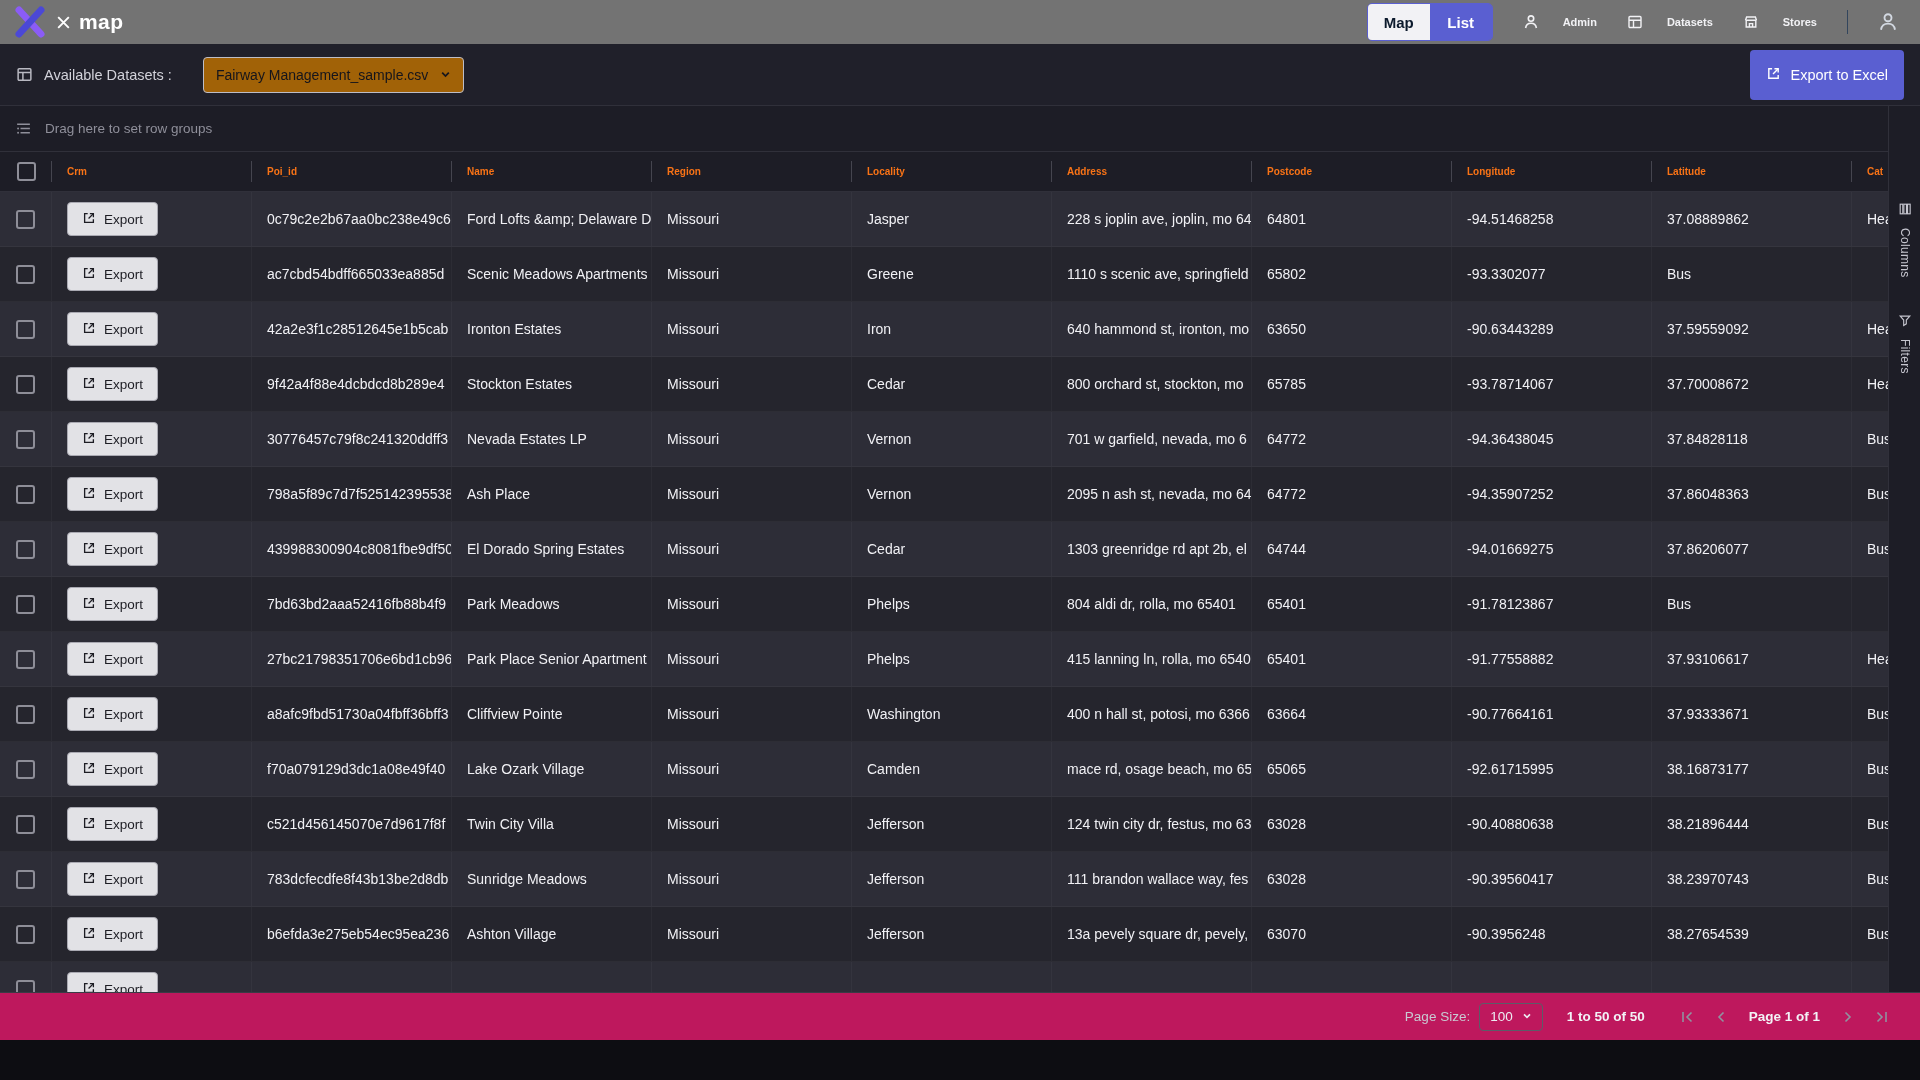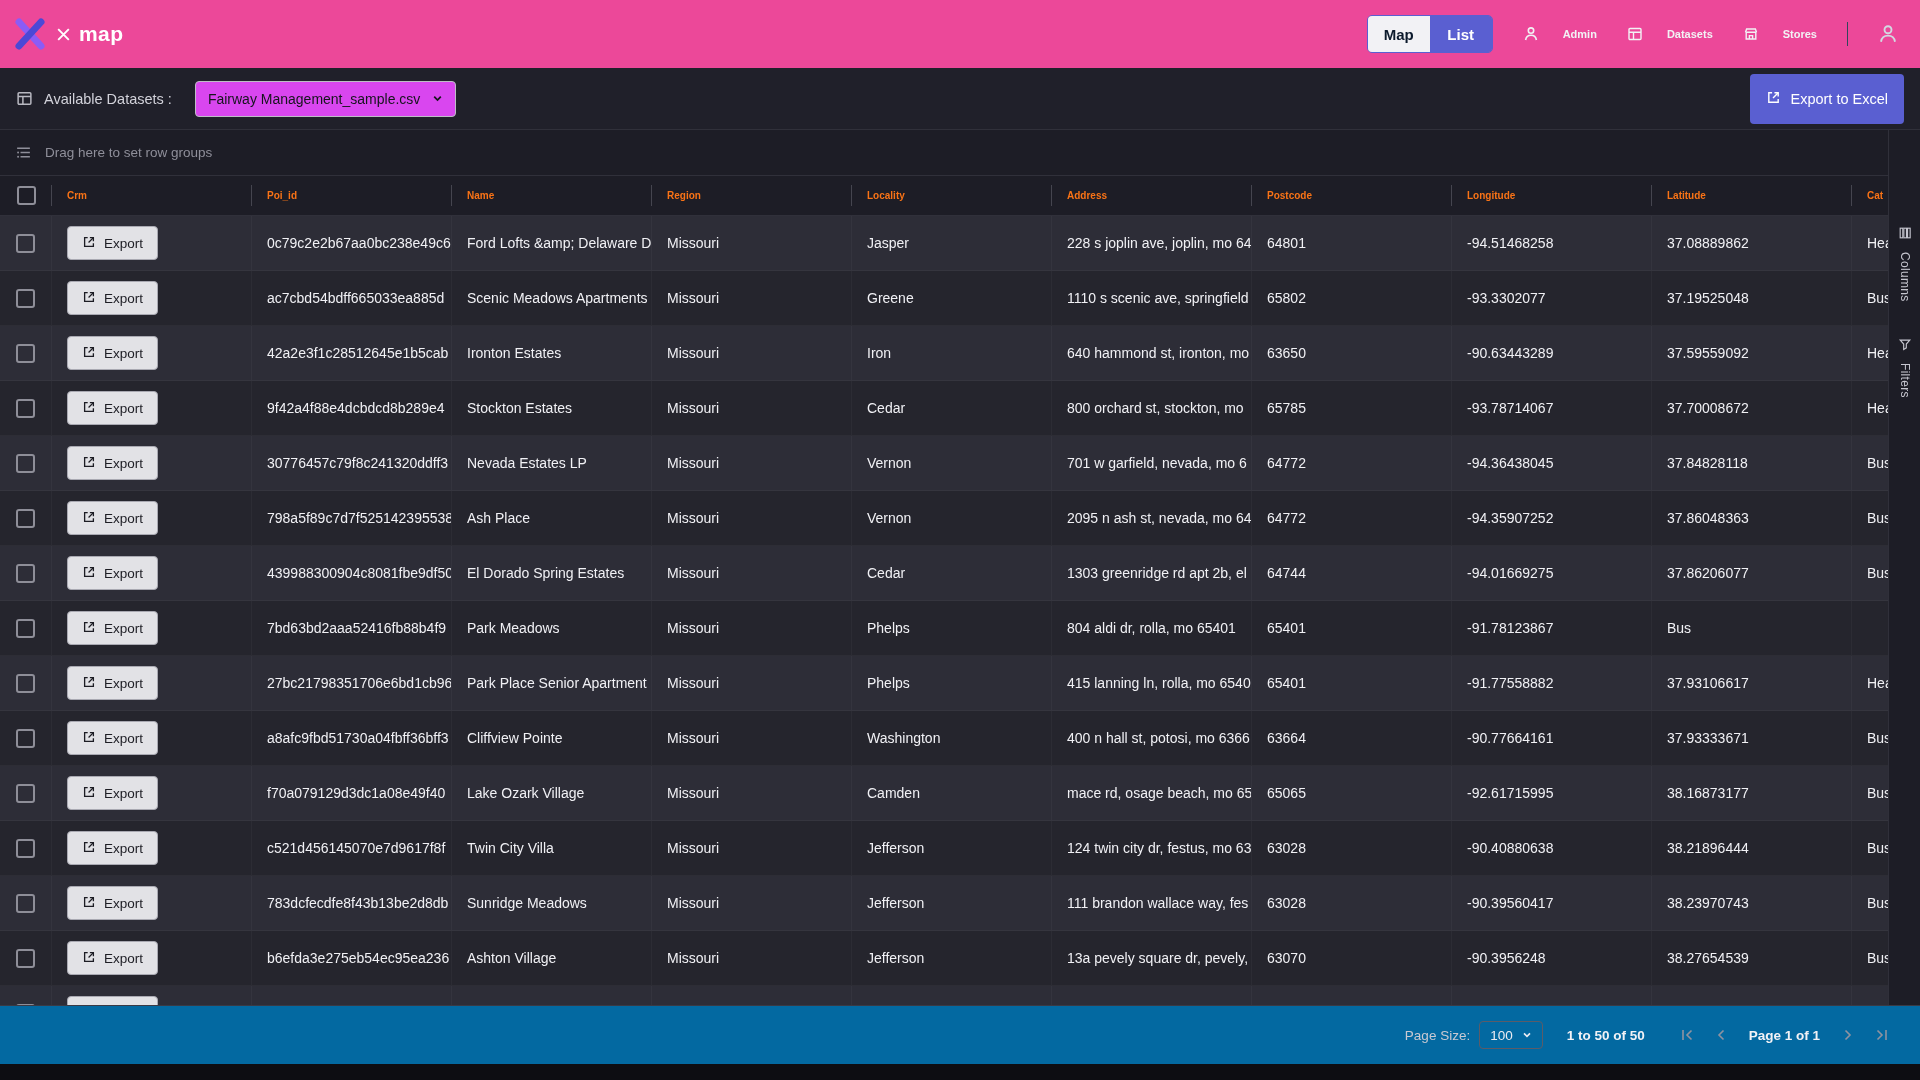--- a/index.html
+++ b/index.html
@@ -7,22 +7,22 @@
   html, body { width: 1920px; height: 1080px; overflow: hidden; }
   body {
     font-family: "Liberation Sans", sans-serif;
     background: #0d0d12;
     cursor: default;
   }
   .app { display: flex; flex-direction: column; width: 1920px; height: 1080px; }
 
   
   .navbar {
-    height: 68px; flex: none;
-    background: #ec4899;
+    height: 44px; flex: none;
+    background: #737373;
     display: flex; align-items: center;
     padding: 0 22px 0 12px; gap: 16px;
   }
   .brand { display: flex; align-items: center; gap: 7px; background: none; border: none; cursor: pointer; }
   .brand-word { color: #ffffff; font-size: 21px; font-weight: 600; letter-spacing: .4px; }
   .nav-right { margin-left: auto; display: flex; align-items: center; gap: 30px; }
   .seg { display: flex; border: 1px solid #5a5fd1; border-radius: 5px; overflow: hidden; }
   .seg-btn {
     height: 36px; min-width: 62px; padding: 0 15px;
     font-family: inherit; font-size: 15px; font-weight: 700;
@@ -43,23 +43,23 @@
   .toolbar {
     height: 62px; flex: none;
     background: #20202a;
     display: flex; align-items: center; gap: 11px;
     padding: 0 16px;
     border-bottom: 1px solid #30303a;
   }
   .ds-icon { color: #b9b9c2; display: flex; }
   .ds-label { color: #d2d2da; font-size: 14.5px; }
   .ds-select {
-    margin-left: 12px;
+    margin-left: 20px;
     display: flex; align-items: center; gap: 12px;
-    background: #d946ef; color: #15151c;
+    background: #a16207; color: #15151c;
     border: 1px solid #bdbdc6; border-radius: 4px;
     height: 36px; padding: 0 12px;
     font-family: inherit; font-size: 14px; cursor: pointer;
   }
   .export-excel {
     margin-left: auto;
     display: flex; align-items: center; gap: 9px;
     background: #5a5fd1; color: #ffffff;
     border: none; border-radius: 4px;
     height: 50px; padding: 0 16px;
@@ -134,24 +134,24 @@
     padding-top: 96px; gap: 36px;
   }
   .side-tab {
     display: flex; flex-direction: column; align-items: center; gap: 9px;
     color: #c6c6cf; cursor: pointer; background: none; border: none; font-family: inherit;
   }
   .vlabel { writing-mode: vertical-rl; font-size: 12px; letter-spacing: .3px; color: #c6c6cf; }
 
   
   .pagination {
-    height: 59px; flex: none;
+    height: 48px; flex: none;
     display: flex; align-items: center; justify-content: flex-end; gap: 24px;
     padding: 0 28px;
-    background: #0369a1;
+    background: #be185d;
     border-top: 1px solid #3a3a45;
     color: #c9c9d2; font-size: 13.5px;
   }
   .ps-wrap { display: flex; align-items: center; gap: 9px; }
   .ps-select {
     display: flex; align-items: center; gap: 9px;
     background: transparent; color: #ececf2;
     border: 1px solid #5c5c68; border-radius: 4px;
     height: 28px; padding: 0 10px;
     font-family: inherit; font-size: 13.5px; cursor: pointer;
@@ -326,21 +326,20 @@
                   <span>Export</span>
                 </button>
               </div>
               <div class="cell">ac7cbd54bdff665033ea885d</div>
               <div class="cell">Scenic Meadows Apartments</div>
               <div class="cell">Missouri</div>
               <div class="cell">Greene</div>
               <div class="cell">1110 s scenic ave, springfield</div>
               <div class="cell">65802</div>
               <div class="cell">-93.3302077</div>
-              <div class="cell">37.19525048</div>
               <div class="cell">Bus</div>
             </div>
             <div class="row odd">
               <div class="cell col-check">
                 <span class="checkbox"></span>
               </div>
               <div class="cell">
                 <button class="export-btn">
                   <span><svg width="14" height="14" viewBox="0 0 16 16" fill="none" stroke="currentColor" stroke-width="1.5">
                       <path d="M13 9.5V13H3V3h3.5"></path>

